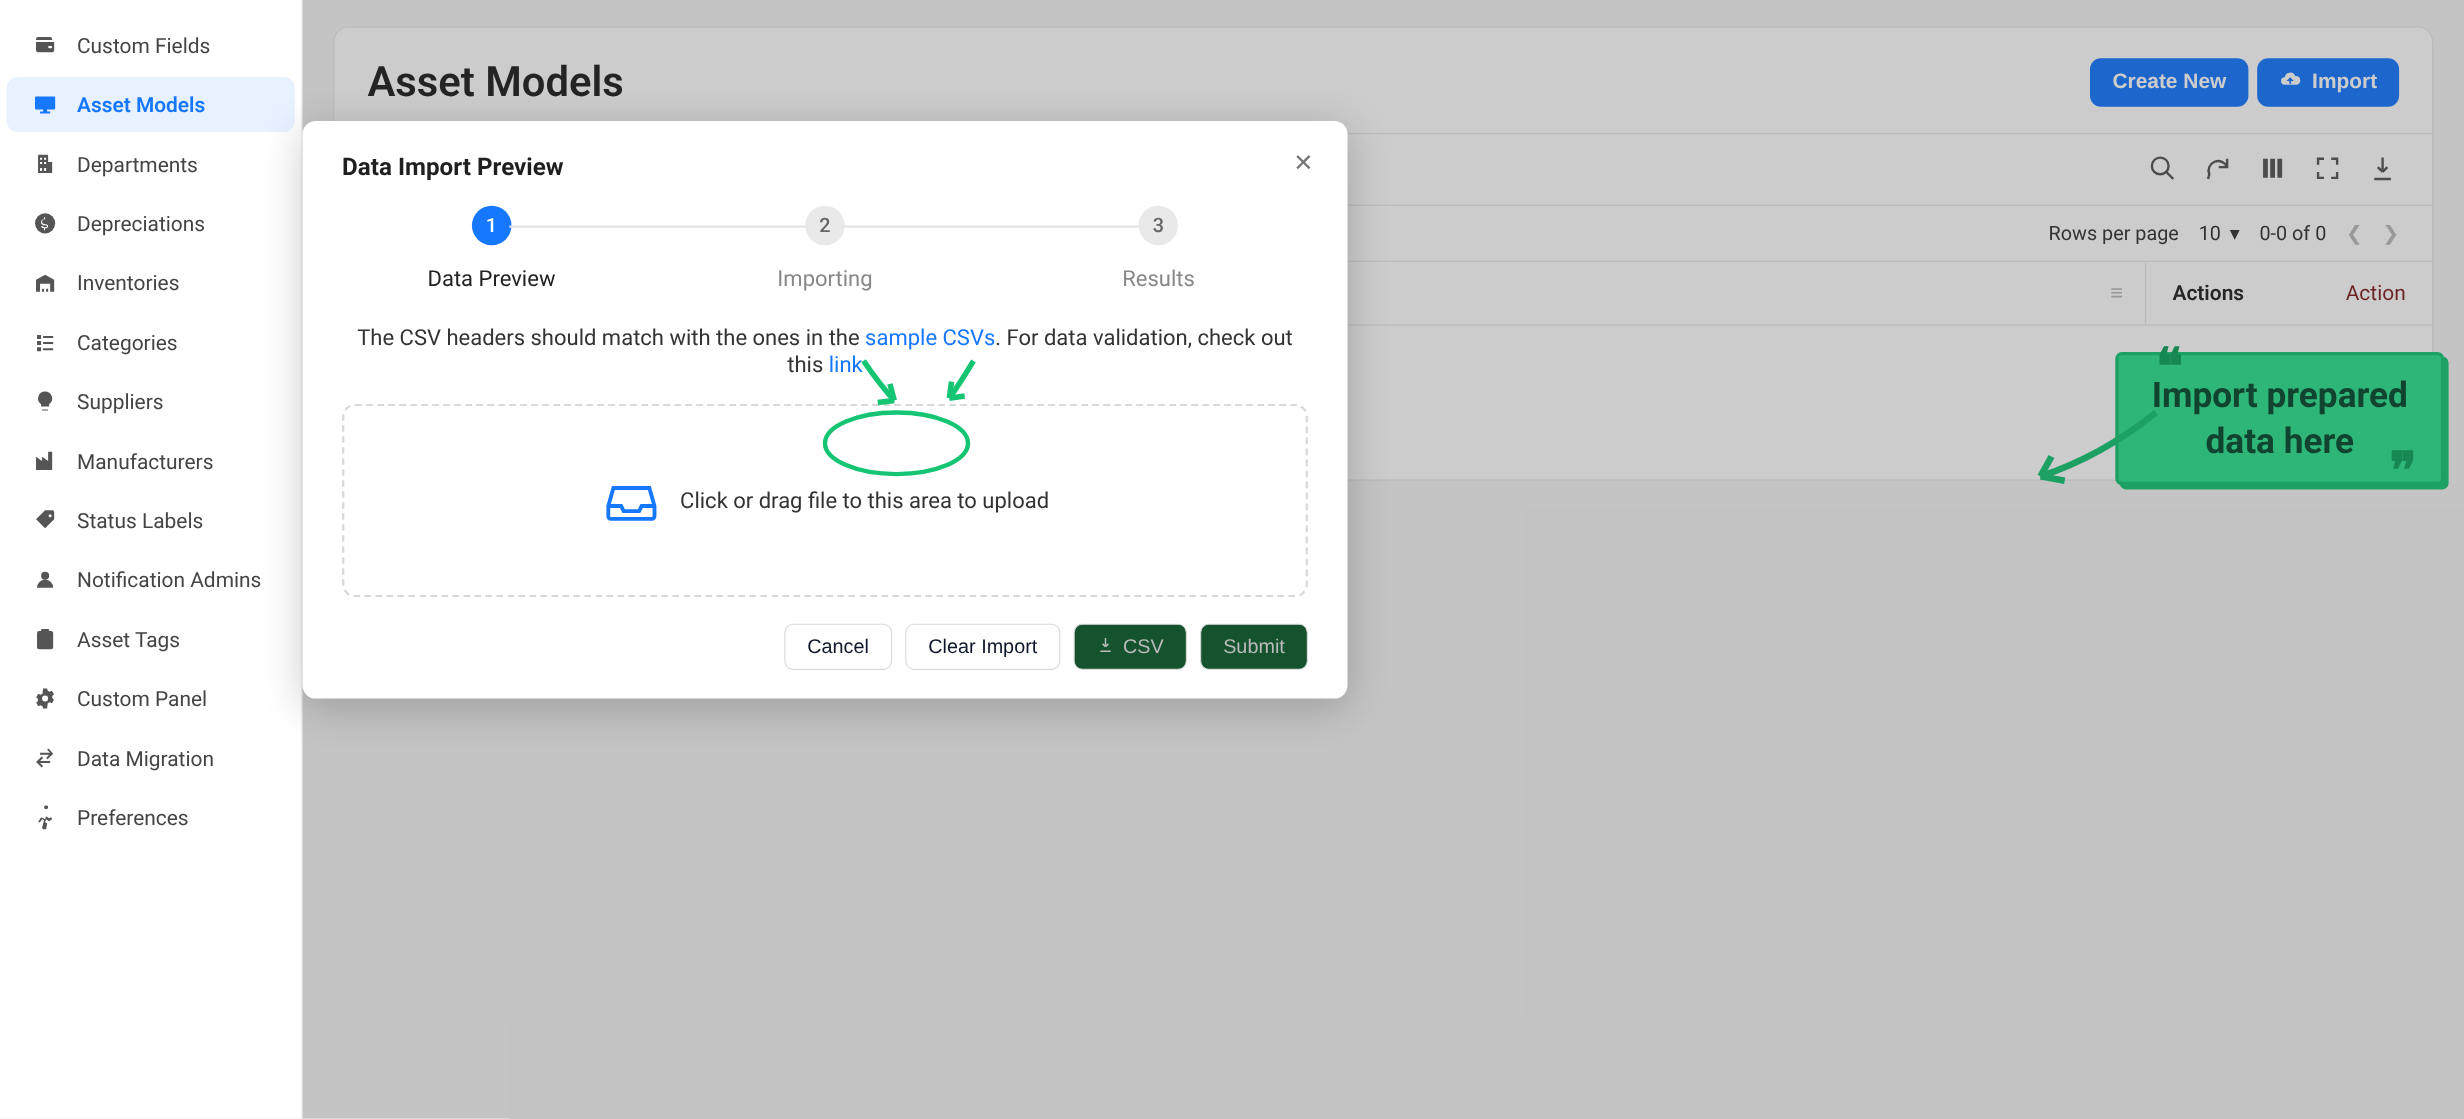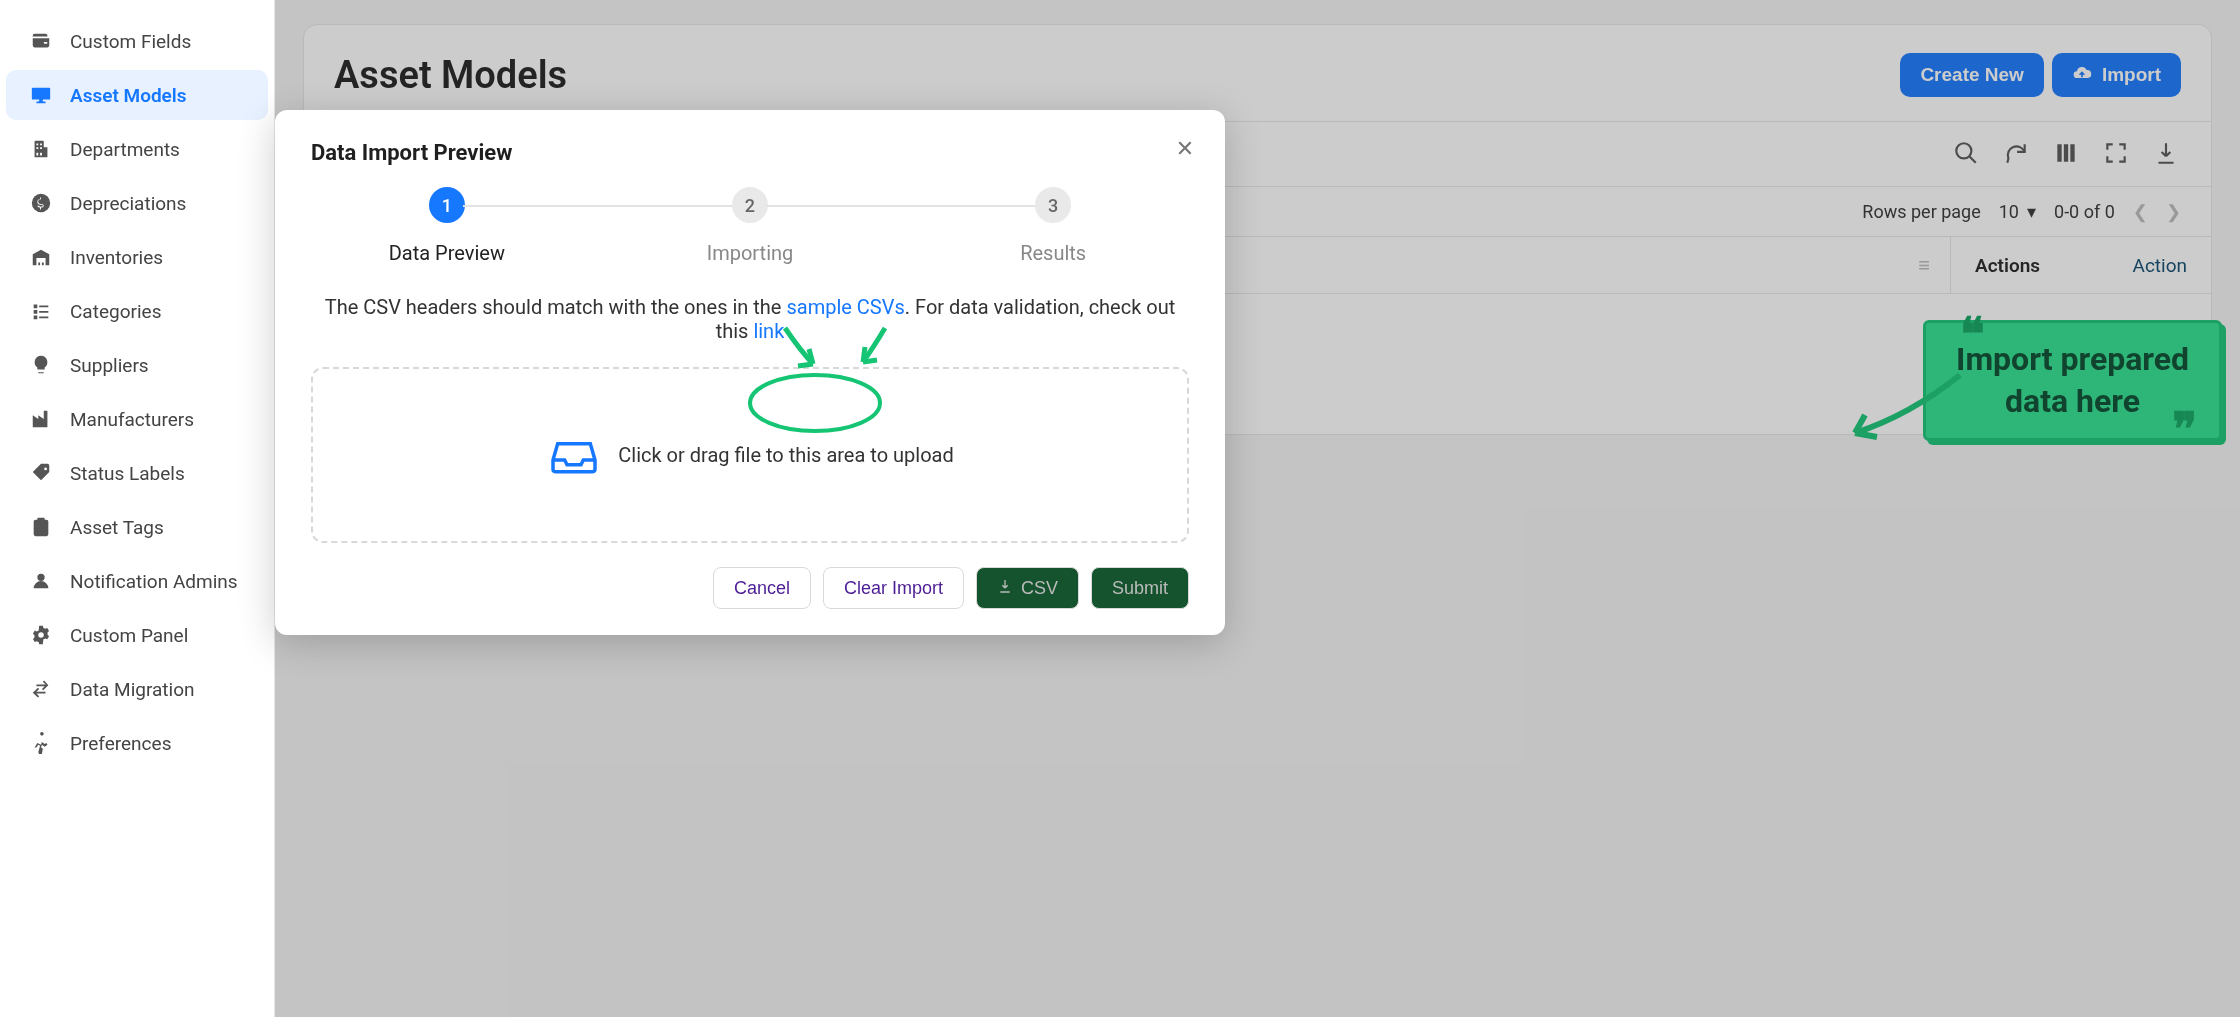--- a/index.html
+++ b/index.html
@@ -249,21 +249,21 @@
     padding: 8px 20px;
     border-radius: 8px;
     border: 1px solid #d9d9d9;
     background: #fff;
     font-size: 18px;
     cursor: pointer;
     height: 42px;
     display: inline-flex;
     align-items: center;
     gap: 8px;
-    color: #4c1d95;
+    color: #0f172a;
   }
   .mbtn.disabled {
     color: #bbb;
     background: #14532d;
     cursor: not-allowed;
   }
 
   
   .callout {
     position: absolute;
@@ -368,32 +368,32 @@
       <span class="icon">
           <svg viewBox="0 0 24 24" width="22" height="22" fill="currentColor">
             <path d="M21 11l-9 9-9-9 9-9h7a2 2 0 012 2v7zm-4-5a1.5 1.5 0 100 3 1.5 1.5 0 000-3z"></path>
           </svg>
         </span>
       <span>Status Labels</span>
     </div>
     <div class="sidebar-item">
       <span class="icon">
           <svg viewBox="0 0 24 24" width="22" height="22" fill="currentColor">
+            <path d="M12 12a4 4 0 100-8 4 4 0 000 8zm-8 8a8 8 0 0116 0H4z"></path>
+          </svg>
+        </span>
+      <span>Notification Admins</span>
+    </div>
+    <div class="sidebar-item">
+      <span class="icon">
+          <svg viewBox="0 0 24 24" width="22" height="22" fill="currentColor">
             <path d="M9 2h6a1 1 0 011 1v1h2a2 2 0 012 2v14a2 2 0 01-2 2H6a2 2 0 01-2-2V6a2 2 0 012-2h2V3a1 1 0 011-1z"></path>
           </svg>
         </span>
       <span>Asset Tags</span>
-    </div>
-    <div class="sidebar-item">
-      <span class="icon">
-          <svg viewBox="0 0 24 24" width="22" height="22" fill="currentColor">
-            <path d="M12 12a4 4 0 100-8 4 4 0 000 8zm-8 8a8 8 0 0116 0H4z"></path>
-          </svg>
-        </span>
-      <span>Notification Admins</span>
     </div>
     <div class="sidebar-item">
       <span class="icon">
           <svg viewBox="0 0 24 24" width="22" height="22" fill="currentColor">
             <path d="M10 2h4l.6 2.4a8 8 0 012 .9l2.2-1 2 3.4-1.7 1.7a8 8 0 010 2.2l1.7 1.7-2 3.4-2.2-1a8 8 0 01-2 .9L14 22h-4l-.6-2.4a8 8 0 01-2-.9l-2.2 1-2-3.4 1.7-1.7a8 8 0 010-2.2L3.2 10.6l2-3.4 2.2 1a8 8 0 012-.9L10 2zm2 7a3 3 0 100 6 3 3 0 000-6z"></path>
           </svg>
         </span>
       <span>Custom Panel</span>
     </div>
     <div class="sidebar-item">
@@ -465,21 +465,21 @@
         <span class="pager-arrow">❯</span>
       </div>
 
       <div class="table-head">
         <div class="th" style="flex:1">
           <span>Name</span>
           <span class="drag">≡</span>
         </div>
         <div class="th" style="width:260px">
           <span>Actions</span>
-          <span style="color:#0c4a6e;font-weight:400">Action</span>
+          <span style="color:#7f1d1d;font-weight:400">Action</span>
         </div>
       </div>
       <div style="height:140px"></div>
     </div>
 
     <div class="callout">
       <span class="callout-quote q-tl">❝</span>
       <div>Import prepared</div>
       <div>data here</div>
       <span class="callout-quote q-br">❞</span>

